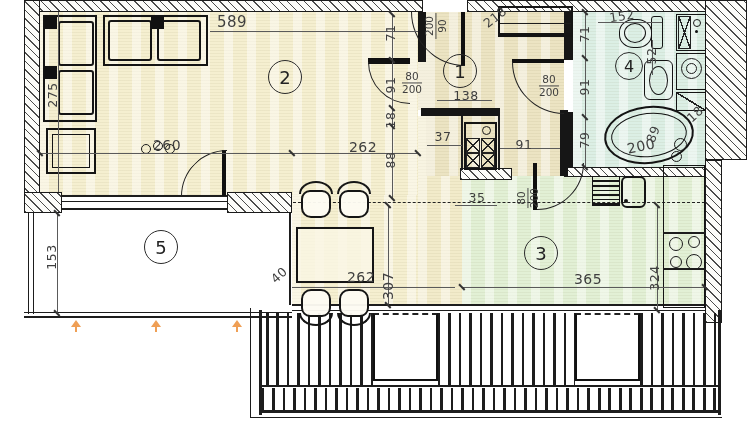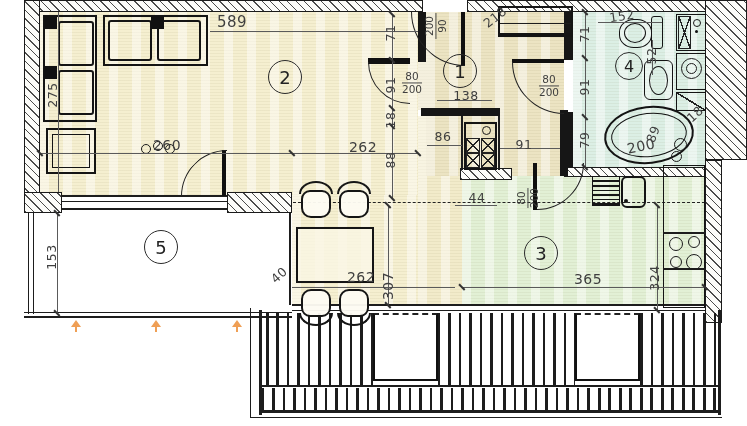--- a/index.html
+++ b/index.html
@@ -256,38 +256,38 @@
   <div class="dim" style="left:167px;top:145px;font-size:14px;">260</div>
   <div class="dim" style="left:363px;top:147px;font-size:14px;">262</div>
   <div class="dim" style="left:390px;top:33px;--r:-90deg;">71</div>
   <div class="dim" style="left:390px;top:85px;--r:-90deg;">91</div>
   <div class="dim" style="left:390px;top:120px;--r:-90deg;">18</div>
   <div class="dim" style="left:390px;top:160px;--r:-90deg;">88</div>
   <div class="frac" style="left:412px;top:83px;">
     <span class="ftop">80</span>
     <span>200</span>
   </div>
-  <div class="dim" style="left:443px;top:136px;">86</div>
+  <div class="dim" style="left:443px;top:136px;">37</div>
   <div class="dim" style="left:466px;top:95px;">138</div>
   <div class="frac" style="left:436px;top:26px;--r:-90deg;">
     <span class="ftop">200</span>
     <span>90</span>
   </div>
   <div class="dim" style="left:495px;top:17px;--r:-38deg;">218</div>
   <div class="dim" style="left:622px;top:16px;--r:-8deg;">152</div>
   <div class="dim" style="left:651px;top:56px;--r:-90deg;">52</div>
   <div class="dim" style="left:584px;top:34px;--r:-90deg;">71</div>
   <div class="dim" style="left:584px;top:87px;--r:-90deg;">91</div>
   <div class="dim" style="left:584px;top:140px;--r:-90deg;">79</div>
   <div class="frac" style="left:549px;top:86px;">
     <span class="ftop">80</span>
     <span>200</span>
   </div>
   <div class="dim" style="left:524px;top:144px;">91</div>
-  <div class="dim" style="left:477px;top:197px;">44</div>
+  <div class="dim" style="left:477px;top:197px;">35</div>
   <div class="frac" style="left:528px;top:198px;--r:-90deg;">
     <span class="ftop">80</span>
     <span>200</span>
   </div>
   <div class="dim" style="left:641px;top:146px;--r:-12deg;font-size:14px;">200</div>
   <div class="dim" style="left:653px;top:134px;--r:-70deg;">89</div>
   <div class="dim" style="left:695px;top:114px;--r:-42deg;">18</div>
   <div class="dim" style="left:588px;top:279px;font-size:14px;">365</div>
   <div class="dim" style="left:654px;top:278px;--r:-90deg;">324</div>
   <div class="dim" style="left:388px;top:286px;--r:-90deg;font-size:14px;">307</div>

